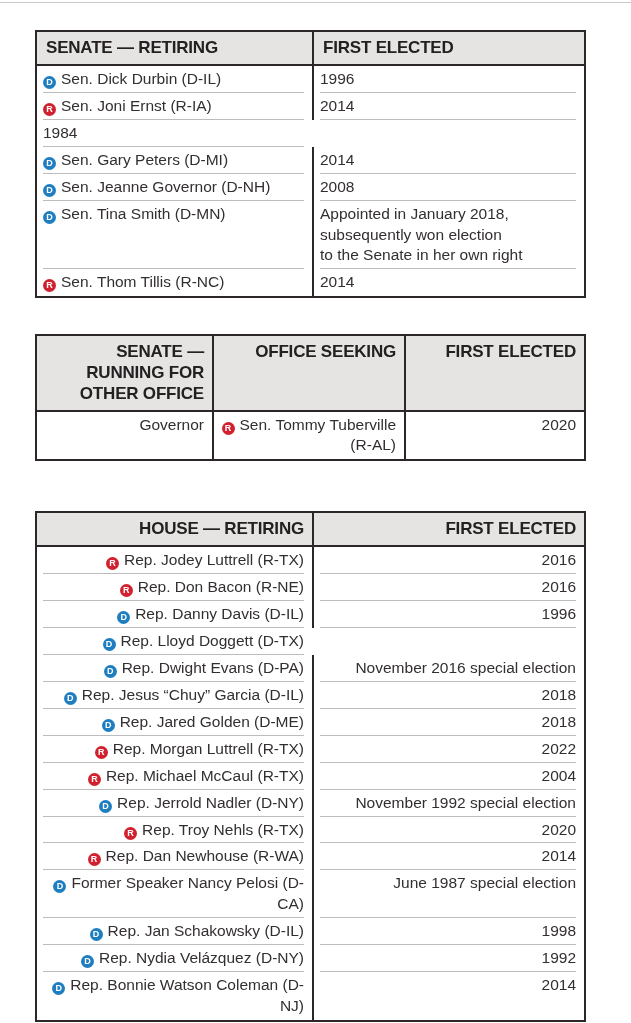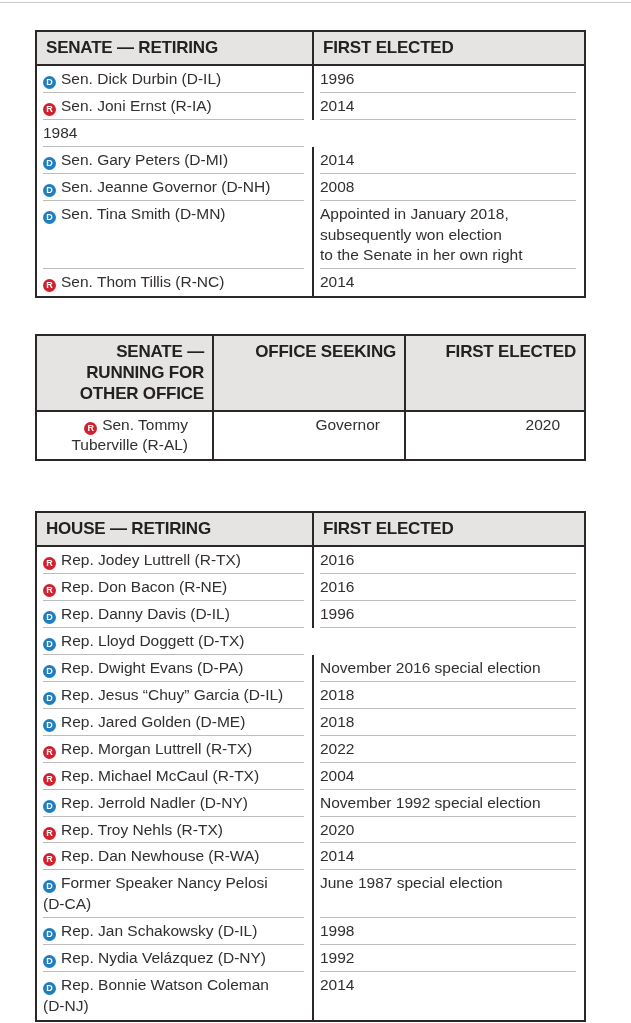--- a/index.html
+++ b/index.html
@@ -12,33 +12,33 @@
   .top-rule {
     position: absolute; top: 2px; left: 0; width: 631px; height: 1px;
     background: var(--rule, #c9c9c9);
   }
   .content { position: absolute; top: 30px; left: 35px; width: 551px; }
   .tbl {
     border: 2.5px solid var(--border, #2b2728);
     margin-bottom: 36px; background: #fff;
   }
   .tbl.gap-lg { margin-bottom: 50px; }
-  .tbl:last-child { margin-bottom: 0; }
+  .tbl:last-child { margin-bottom: 0; text-align: right; }
   .row { display: grid; }
   .cols2 .row { grid-template-columns: 275px 1fr; }
   .cols3 .row { grid-template-columns: 175px 192px 1fr; text-align: right; }
   .hdr { background: var(--header_bg, #e5e4e3); border-bottom: 2.5px solid var(--border, #2b2728); }
   .hcell {
     font-weight: bold; font-size: 17px; line-height: 1.22; letter-spacing: -0.2px;
     color: #242021; padding: 6px 8px 5px 9px; min-height: 32px;
   }
   .hcell + .hcell, .cell + .cell { border-left: 2.5px solid var(--border, #2b2728); }
   .cell {
     position: relative; font-size: 15.5px; line-height: 1.35;
-    padding: 3px 24px 3px 6px; min-height: 25px; white-space: pre-line;
+    padding: 3px 8px 3px 6px; min-height: 25px; white-space: pre-line;
   }
   .body-row:not(.last) .cell::after {
     content: ""; position: absolute; left: 6px; right: 8px; bottom: 0; height: 1px;
     background: var(--separator, #bcbcbc);
   }
   .picon {
     display: inline-flex; width: 13px; height: 13px; border-radius: 50%;
     color: #fff; font-size: 9px; font-weight: bold; line-height: 1;
     align-items: center; justify-content: center;
     margin-right: 5px; position: relative; top: 1px; vertical-align: baseline;
@@ -84,22 +84,22 @@
         <div class="cell">2014</div>
       </div>
     </section>
     <section class="tbl cols3 gap-lg">
       <div class="row hdr">
         <div class="hcell">SENATE — RUNNING FOR OTHER OFFICE</div>
         <div class="hcell">OFFICE SEEKING</div>
         <div class="hcell">FIRST ELECTED</div>
       </div>
       <div class="row body-row last">
+        <div class="cell">Governor</div>
         <div class="cell"><span class="picon" style="background: rgb(210, 33, 46);">R</span><span>Sen. Tommy Tuberville (R-AL)</span></div>
-        <div class="cell">Governor</div>
         <div class="cell">2020</div>
       </div>
     </section>
     <section class="tbl cols2">
       <div class="row hdr">
         <div class="hcell">HOUSE — RETIRING</div>
         <div class="hcell">FIRST ELECTED</div>
       </div>
       <div class="row body-row">
         <div class="cell"><span class="picon" style="background: rgb(210, 33, 46);">R</span><span>Rep. Jodey Luttrell (R-TX)</span></div>

